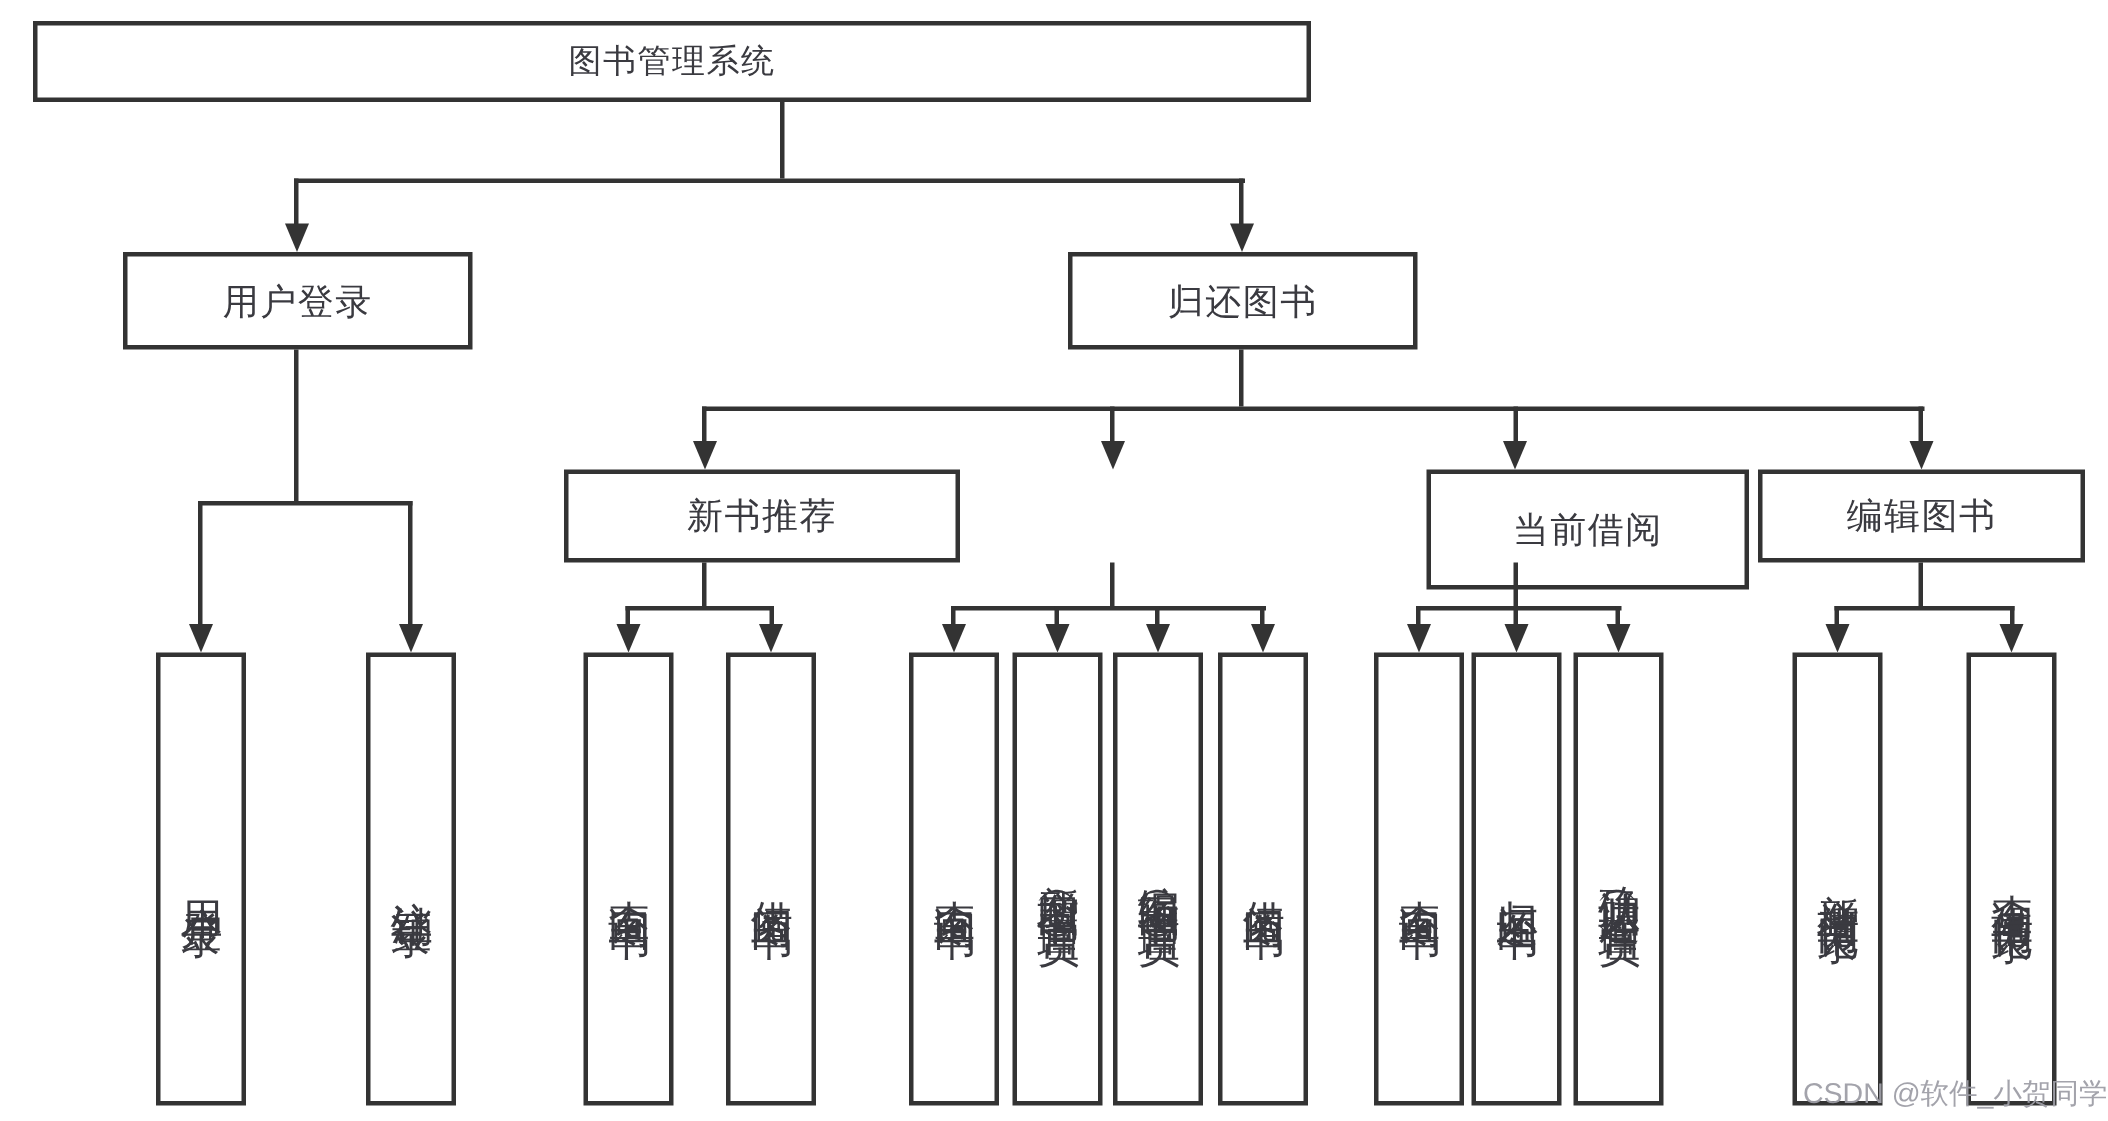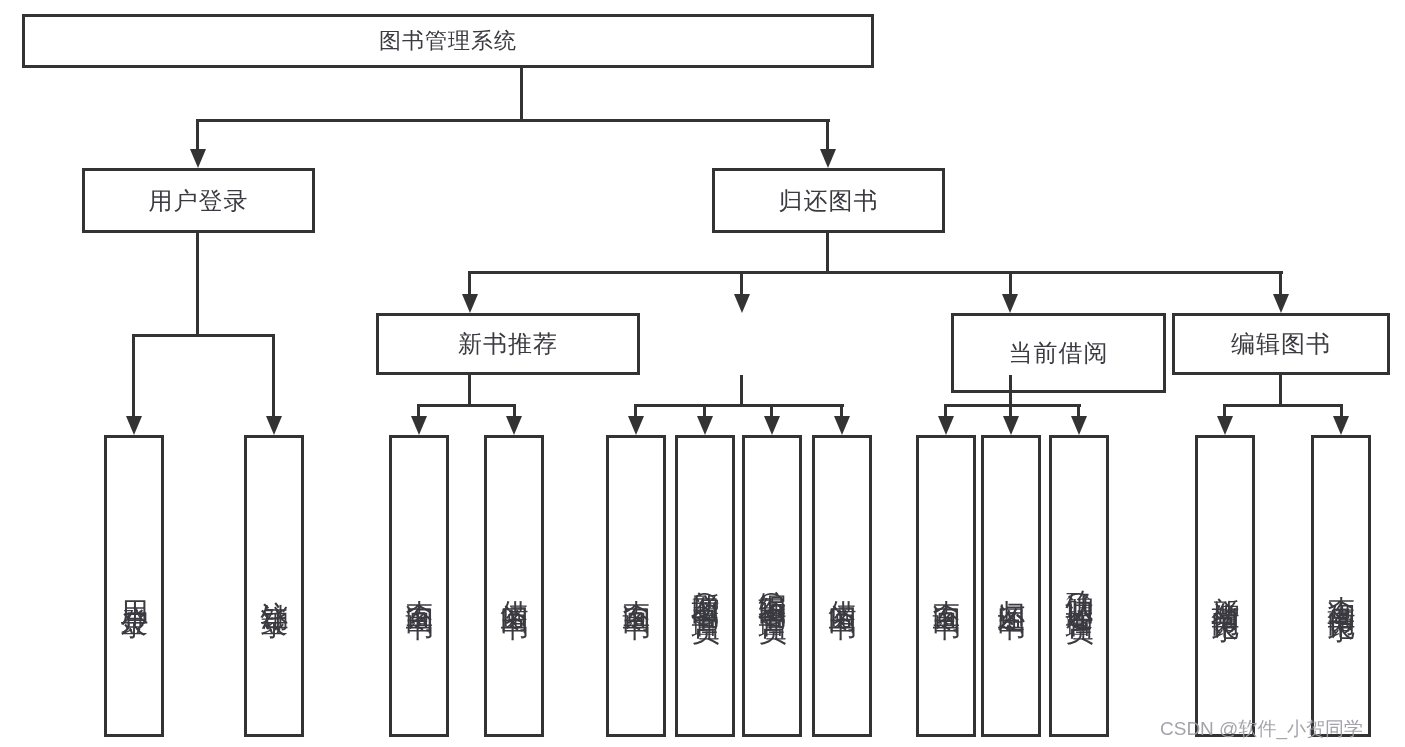--- a/index.html
+++ b/index.html
@@ -33,21 +33,21 @@
   .vline,.hline{position:absolute;background:#333333;}
   .arrowhead{
     position:absolute;
     width:0;height:0;
     border-left:8px solid transparent;
     border-right:8px solid transparent;
     border-top:19px solid #333333;
   }
   .watermark{
     position:absolute;
-    left:1160px;top:716px;
+    left:1202px;top:716px;
     font-size:19px;
     color:rgba(158,158,166,0.95);
     z-index:5;
     white-space:nowrap;
   }
 </style>
 </head>
 <body>
 
 <div id="stage">

